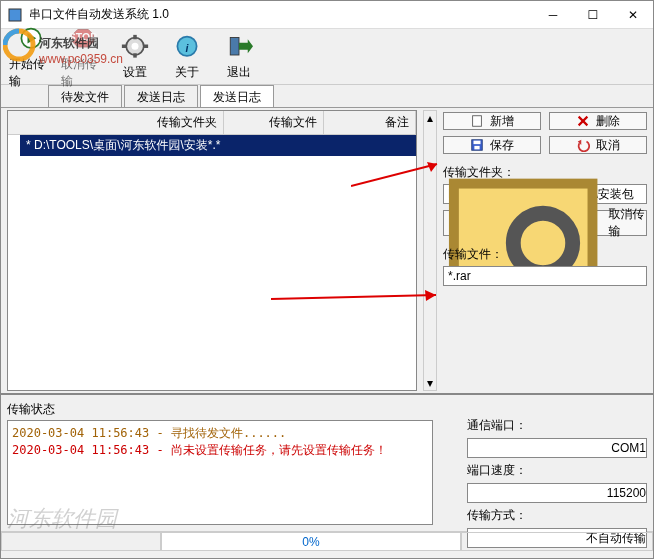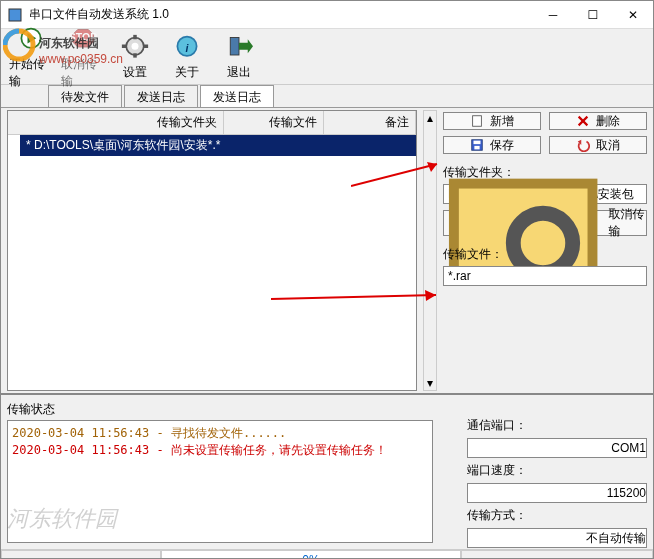--- a/index.html
+++ b/index.html
@@ -36,21 +36,21 @@
 .btn { flex: 1; height: 18px; border: 1px solid #888; background: #f8f8f8; display: flex; align-items: center; justify-content: center; gap: 6px; cursor: pointer; }
 .btn svg { width: 14px; height: 14px; }
 
 .form-group { display: flex; flex-direction: column; gap: 3px; margin-top: 4px; }
 .form-group input { border: 1px solid #888; height: 20px; padding: 2px 4px; background: #fff; }
 .browse-btn { height: 26px; border: 1px solid #888; background: #f8f8f8; display: flex; align-items: center; justify-content: center; gap: 6px; cursor: pointer; }
 
 .arrow-save { position: absolute; left: 350px; top: 155px; pointer-events: none; }
 .arrow-file { position: absolute; left: 270px; top: 280px; pointer-events: none; }
 
-.status-section { border-top: 2px solid #888; padding: 6px; display: flex; gap: 6px; height: 156px; }
+.status-section { border-top: 2px solid #888; padding: 6px; display: flex; gap: 6px; height: 138px; }
 .status-left { flex: 1; display: flex; flex-direction: column; }
 .status-label { margin-bottom: 2px; }
 .status-box { flex: 1; border: 1px solid #888; background: #fff; padding: 4px; overflow: auto; }
 .status-line1 { color: #a16207; font-family: monospace; }
 .status-line2 { color: #cc0000; font-family: monospace; }
 .status-right { width: 180px; display: flex; flex-direction: column; gap: 4px; padding-top: 16px; margin-left: 28px; }
 .status-right input { border: 1px solid #888; height: 20px; padding: 2px 0; background: #fff; text-align: right; }
 
 .footer { display: flex; height: 20px; border-top: 1px solid #ccc; }
 .footer-cell { border: 1px solid #ccc; padding: 2px 8px; }

